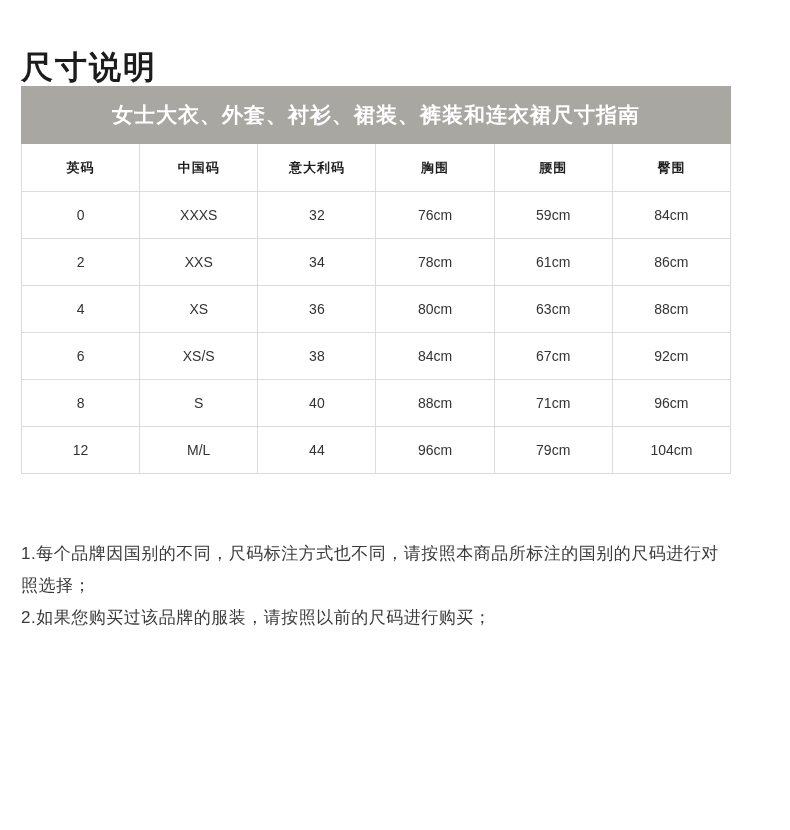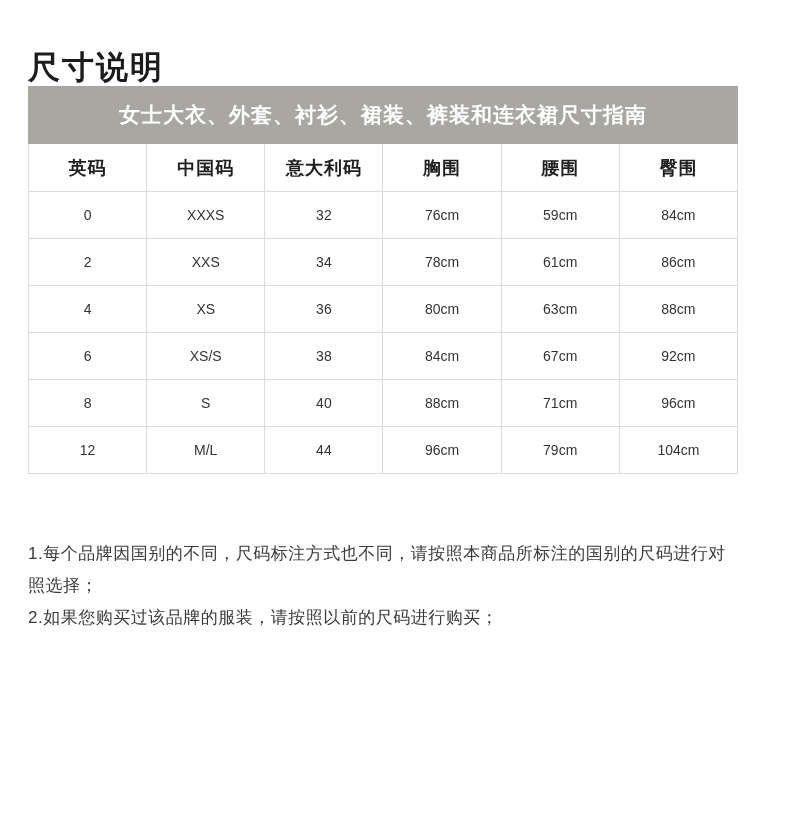--- a/index.html
+++ b/index.html
@@ -12,21 +12,21 @@
     background: #ffffff;
     font-family: "Liberation Sans", sans-serif;
     color: #2b2b2b;
     overflow: hidden;
   }
   .page {
     position: relative;
     width: 790px;
     height: 798px;
     box-sizing: border-box;
-    padding: 0 28px;
+    padding: 0 21px;
   }
   .page-title {
     font-size: 32px;
     font-weight: bold;
     letter-spacing: 2px;
     color: #1c1c1c;
     margin: 0;
     padding-top: 48px;
     padding-bottom: 0;
     line-height: 1.2;
@@ -46,21 +46,21 @@
     color: #ffffff;
     font-size: 21px;
     font-weight: bold;
     letter-spacing: 1px;
     height: 54px;
     border: 1px solid #a9a7a2 !important;
     margin-top: 28px;
   }
   .col-head {
     background: #ffffff;
-    font-size: 18px;
+    font-size: 13px;
     font-weight: bold;
     color: #1f1f1f;
     height: 45px;
     letter-spacing: 1px;
   }
   .data-cell {
     font-size: 14px;
     color: #333333;
     height: 44px;
     font-weight: normal;

